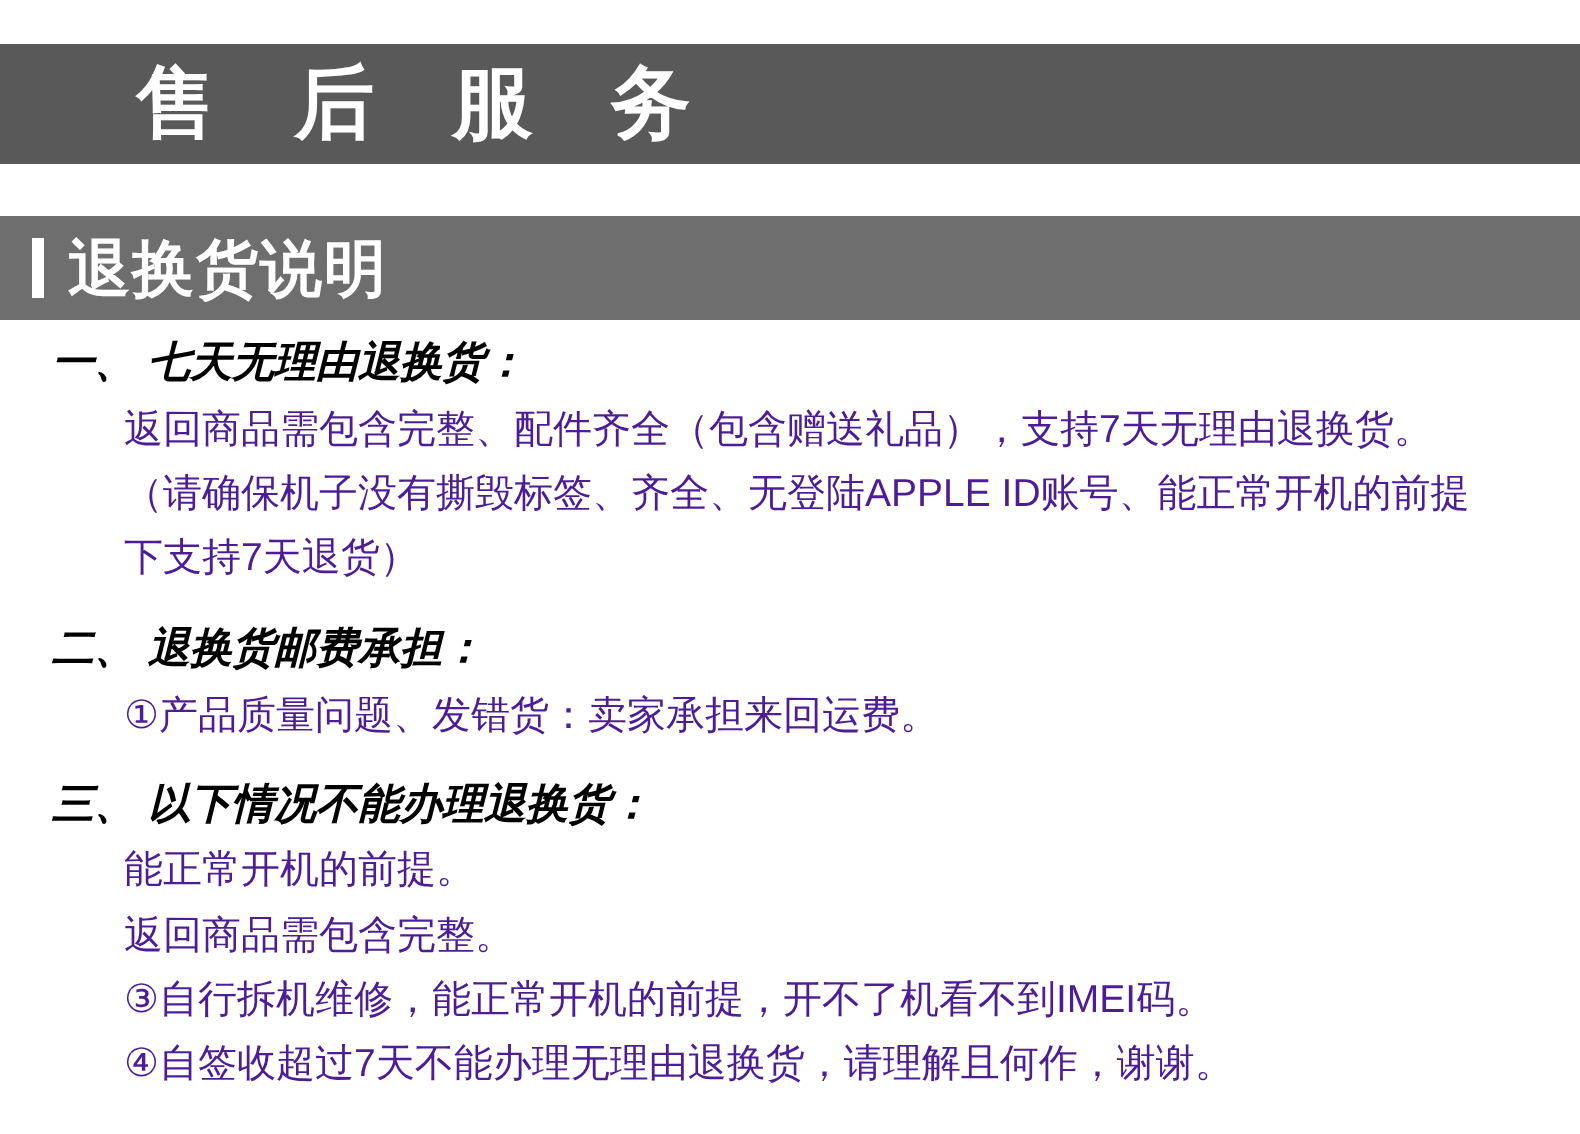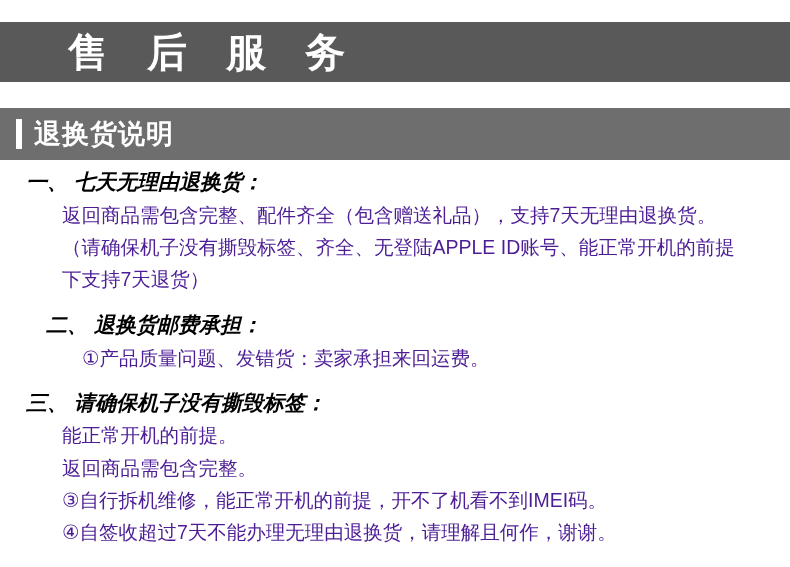--- a/index.html
+++ b/index.html
@@ -59,21 +59,21 @@
   .section-bar-accent {
     width: 6px;
     height: 30px;
     background: #ffffff;
     margin-left: 16px;
     margin-right: 12px;
     flex: none;
   }
   .section-bar-title {
     color: #ffffff;
-    font-size: 27px;
+    font-size: 31px;
     font-weight: bold;
     letter-spacing: 1px;
     line-height: 1;
     white-space: nowrap;
   }
 
   
   .content {
     position: absolute;
     left: 0;
@@ -108,21 +108,20 @@
     margin: 0 0 1px 0;
   }
   .clause-1 .clause-body {
     padding-left: 36px;
   }
   .clause-1 .clause-body p {
     line-height: 1.6;
   }
   .clause-2 {
     margin-top: 14px;
-    margin-left: 20px;
   }
   .clause-3 {
     margin-top: 14px;
   }
   .clause-2 .clause-body p,
   .clause-3 .clause-body p {
     margin-bottom: 2px;
   }
 </style>
 </head>
@@ -156,21 +155,21 @@
       <div class="clause-heading">
         <span class="num">二、</span><span>退换货邮费承担：</span>
       </div>
       <div class="clause-body">
         <p>①产品质量问题、发错货：卖家承担来回运费。</p>
       </div>
     </div>
 
     <div class="clause clause-3">
       <div class="clause-heading">
-        <span class="num">三、</span><span>请确保机子没有撕毁标签：</span>
+        <span class="num">三、</span><span>以下情况不能办理退换货：</span>
       </div>
       <div class="clause-body">
         <p>能正常开机的前提。</p>
         <p>返回商品需包含完整。</p>
         <p>③自行拆机维修，能正常开机的前提，开不了机看不到IMEI码。</p>
         <p>④自签收超过7天不能办理无理由退换货，请理解且何作，谢谢。</p>
       </div>
     </div>
 
   </div>

